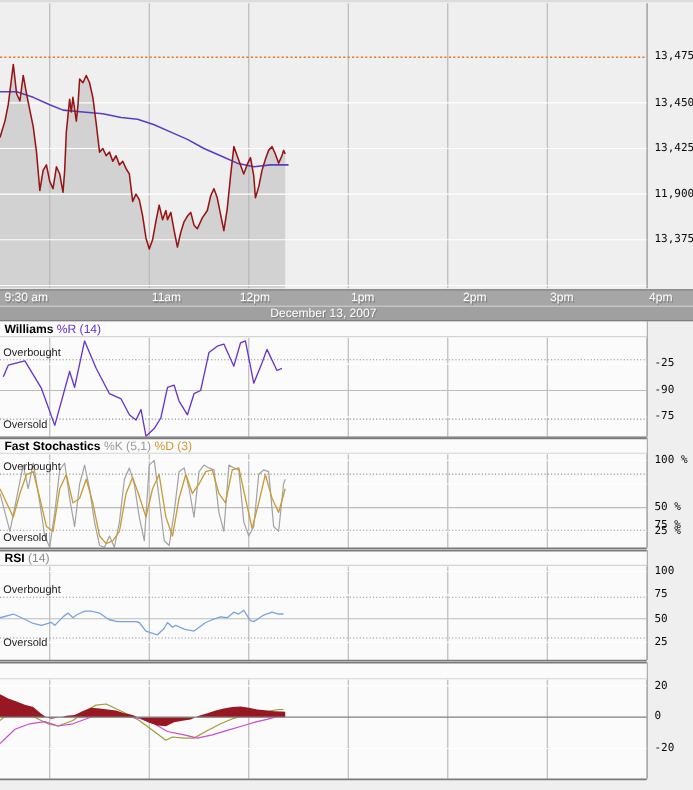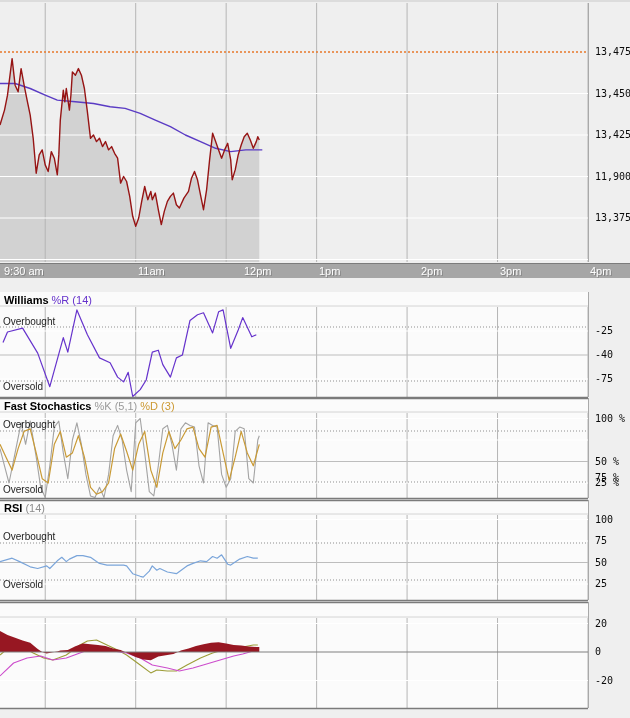--- a/index.html
+++ b/index.html
@@ -116,26 +116,29 @@
       <path d="M0,652 L0.0,631.1 L7.5,634.9 L15.1,637.8 L22.6,640.6 L30.2,642.7 L37.7,649.1 L42.2,652.0 L46.7,653.4 L52.8,652.3 L57.3,651.6 L60.3,650.6 L67.8,649.9 L75.4,646.3 L82.9,643.5 L90.5,644.2 L98.0,644.9 L105.5,646.0 L113.1,648.4 L120.6,649.9 L125.1,652.0 L128.2,653.4 L135.7,657.0 L143.2,659.6 L150.8,660.3 L158.3,656.6 L165.8,655.3 L173.4,654.1 L177.9,652.0 L180.9,650.6 L188.5,648.4 L196.0,646.0 L203.5,644.2 L211.1,642.7 L218.6,642.3 L226.2,643.5 L233.7,644.9 L241.2,645.6 L248.8,646.6 L256.3,646.9 L259.3,647.0 L259.3,652 Z" fill="#971722" stroke="none"></path>
       <line x1="0" y1="652" x2="588" y2="652" stroke="#808080" stroke-width="1.2"></line>
       <line x1="0" y1="602.5" x2="588" y2="602.5" stroke="#7b7b7b" stroke-width="1.5"></line>
       <line x1="0" y1="708.5" x2="588" y2="708.5" stroke="#7b7b7b" stroke-width="1.5"></line>
       <line x1="588.5" y1="602" x2="588.5" y2="708" stroke="#a9a9a9" stroke-width="1"></line>
     </svg>
 
   <div class="timebar">
       <div class="timelabel" style="left: 4px;">9:30 am</div>
       <div class="timelabel" style="left: 138px;">11am</div>
-      <div class="timelabel" style="left: 244px;">12pm</div>
+      <div class="timelabel" style="left: 218px;">12pm</div>
       <div class="timelabel" style="left: 319px;">1pm</div>
       <div class="timelabel" style="left: 409px; margin-left: 12px;">2pm</div>
       <div class="timelabel" style="left: 500px;">3pm</div>
       <div class="timelabel" style="left: 590px;">4pm</div>
     </div>
+  <div class="datebar">
+    <span class="inner">December 13, 2007</span>
+  </div>
 
   <div class="panel-title" style="top:294px">
     <span>Williams</span>
     <span class="accent" style="color:#6633cc">%R (14)</span>
   </div>
   <div class="obos" style="top:316px">Overbought</div>
   <div class="obos" style="top:381px">Oversold</div>
 
   <div class="panel-title" style="top:400px">
     <span>Fast Stochastics</span>
@@ -151,21 +154,21 @@
   </div>
   <div class="obos" style="top:531px">Overbought</div>
   <div class="obos" style="top:579px">Oversold</div>
 
 <div class="axis-label" style="top: 46px;">13,475</div>
     <div class="axis-label" style="top: 87.5px;">13,450</div>
     <div class="axis-label" style="top: 129px;">13,425</div>
     <div class="axis-label" style="top: 170.5px;">11,900</div>
     <div class="axis-label" style="top: 212px;">13,375</div>
     <div class="axis-label" style="top: 325px;">-25</div>
-    <div class="axis-label" style="top: 349px;">-40</div>
+    <div class="axis-label" style="top: 349px;">-90</div>
     <div class="axis-label" style="top: 373px;">-75</div>
     <div class="axis-label" style="top: 412.5px;">100 %</div>
     <div class="axis-label" style="top: 434px; margin-top: 38px;">75 %</div>
     <div class="axis-label" style="top: 455.5px;">50 %</div>
     <div class="axis-label" style="top: 477px;">25 %</div>
     <div class="axis-label" style="top: 513.5px;">100</div>
     <div class="axis-label" style="top: 535px;">75</div>
     <div class="axis-label" style="top: 556.5px;">50</div>
     <div class="axis-label" style="top: 578px;">25</div>
     <div class="axis-label" style="top: 617.5px;">20</div>

